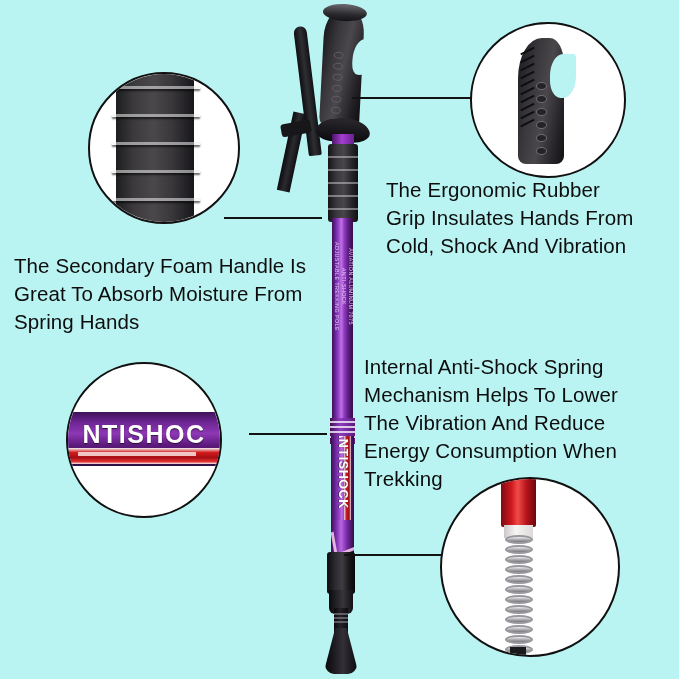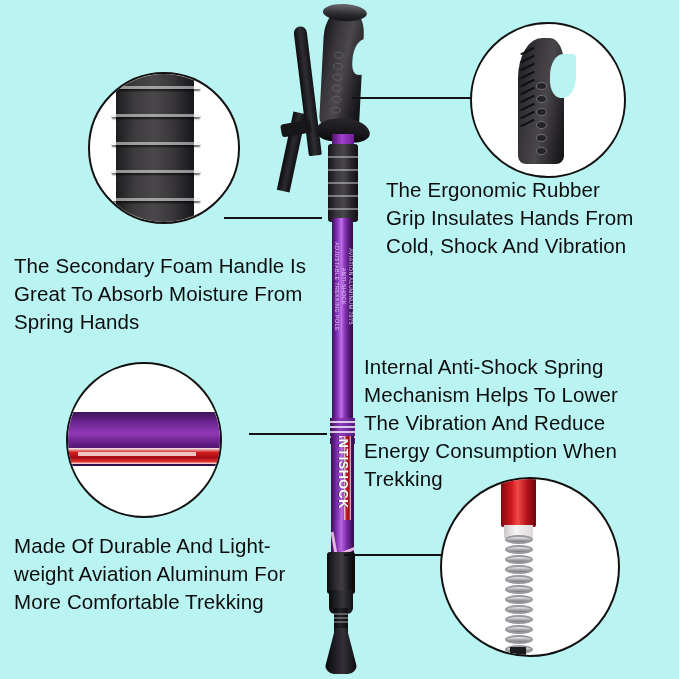--- a/index.html
+++ b/index.html
@@ -580,20 +580,21 @@
           <i></i>
           <i></i>
           <i></i>
           <i></i>
       </div>
     </div>
   </div>
 
   <div class="zoom-circle" id="circle-label">
     <div class="label-zoom">
+      <div class="word">NTISHOC</div>
       <div class="redband"></div>
     </div>
   </div>
 
   <div class="zoom-circle" id="circle-spring">
     <div class="spring-zoom">
       <div class="red-cap"></div>
       <div class="white-collar"></div>
       <div class="coil">
         <i style="top:0px"></i>
@@ -620,17 +621,14 @@
   <div class="callout-text" id="text-rubber-grip">The Ergonomic Rubber
 Grip Insulates Hands From
 Cold, Shock And Vibration</div>
 
   <div class="callout-text" id="text-antishock">Internal Anti-Shock Spring
 Mechanism Helps To Lower
 The Vibration And Reduce
 Energy Consumption When
 Trekking</div>
 
-  <div class="callout-text" id="text-aluminum">Made Of Durable And Light-
-weight Aviation Aluminum For
-More Comfortable Trekking</div>
 
 </div>
 
 </body></html>

